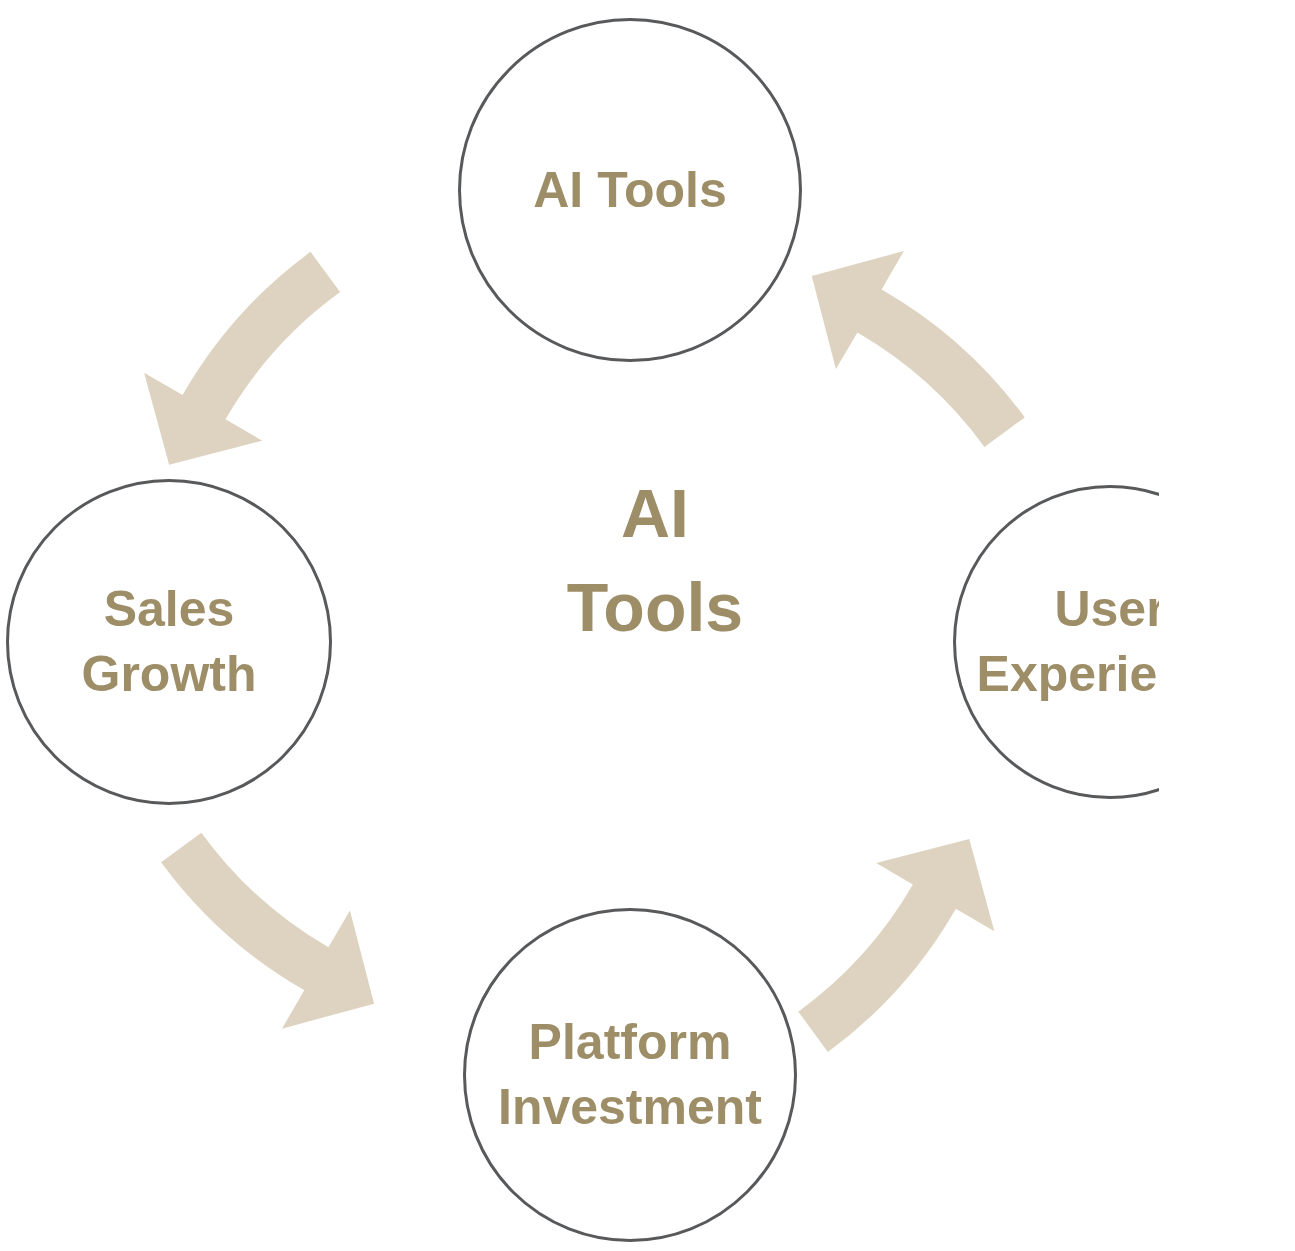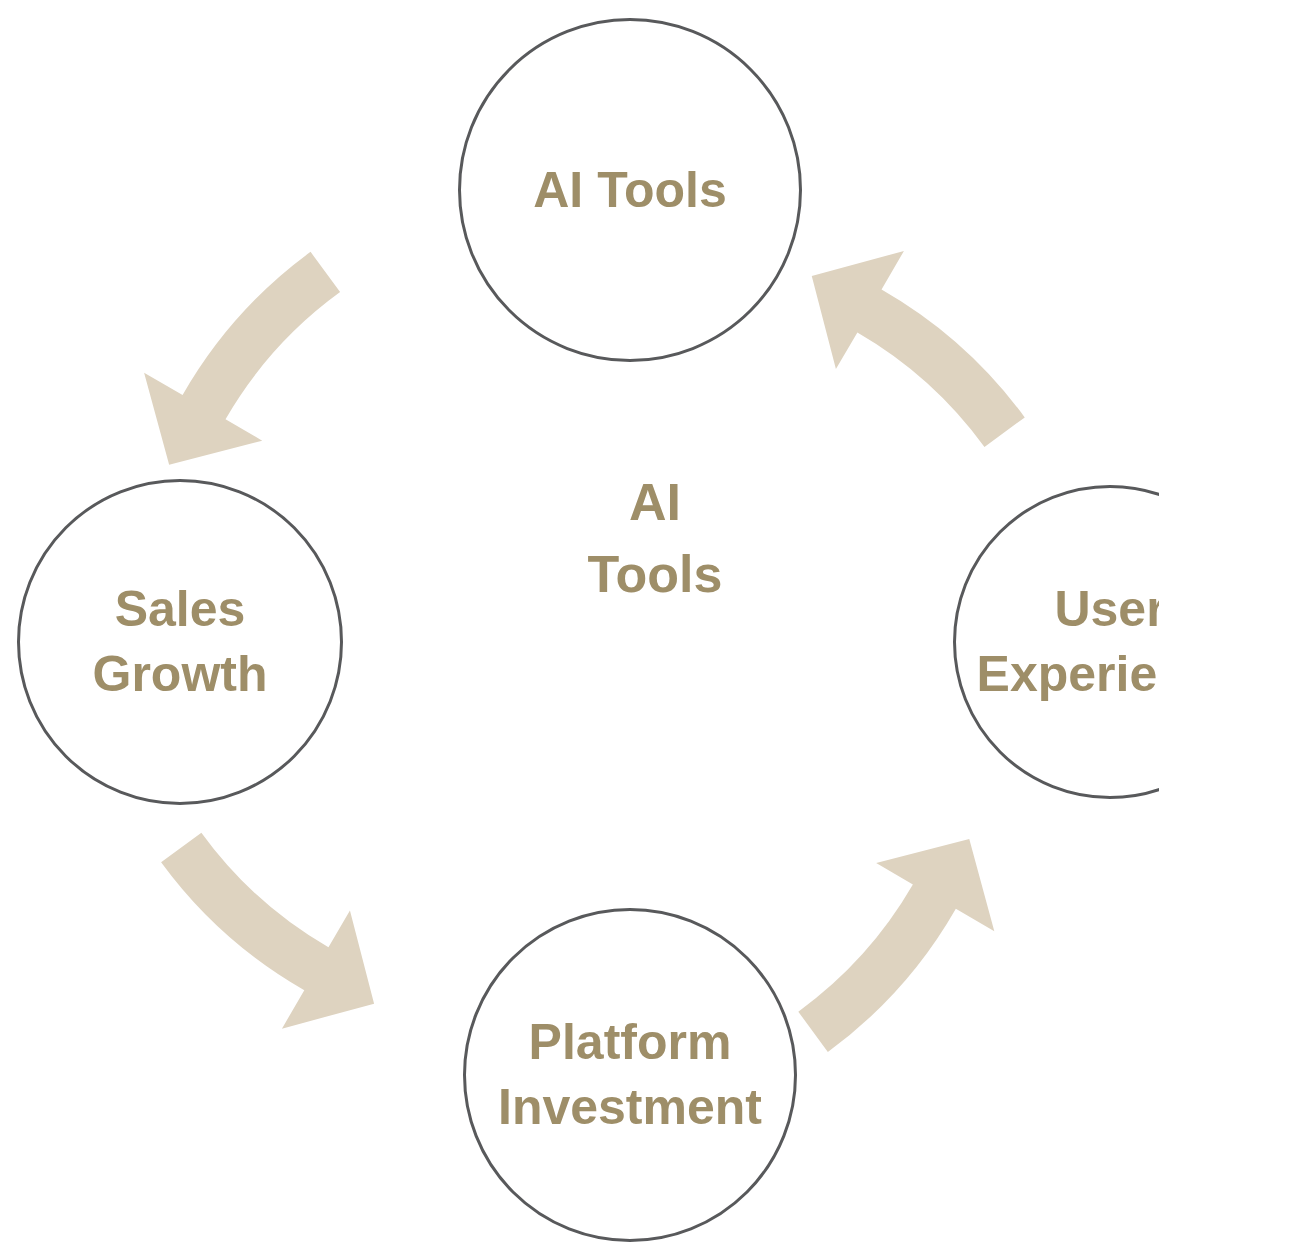--- a/index.html
+++ b/index.html
@@ -34,36 +34,36 @@
     display: flex;
     align-items: center;
     justify-content: center;
     text-align: center;
     color: var(--node-text, #9e8e68);
     font-weight: 700;
     font-size: 50px;
     line-height: 1.3;
   }
   .node-top    { left: 458px; top: 18px;  width: 344px; height: 344px; }
-  .node-left   { left: 17px;  top: 479px; width: 326px; height: 326px; }
+  .node-left   { left: 6px;  top: 479px; width: 326px; height: 326px; }
   .node-bottom { left: 463px; top: 908px; width: 334px; height: 334px; }
   .node-right  { left: 953px; top: 485px; width: 314px; height: 314px; }
   .node-top    .node-label { max-width: 290px; }
   .node-left   .node-label { max-width: 230px; }
   .node-bottom .node-label { max-width: 322px; }
   .node-right  .node-label { max-width: 302px; }
   .title {
     position: absolute;
     left: 445px;
     top: 467px;
     width: 420px;
     text-align: center;
     color: var(--title-text, #9e8e68);
     font-weight: 700;
-    font-size: 52px;
+    font-size: 68px;
     line-height: 1.375;
   }
 </style>
 </head>
 <body>
 
 <div class="canvas">
 
   <svg class="arrows-svg" viewBox="0 0 1295 1251" aria-hidden="true">
 

